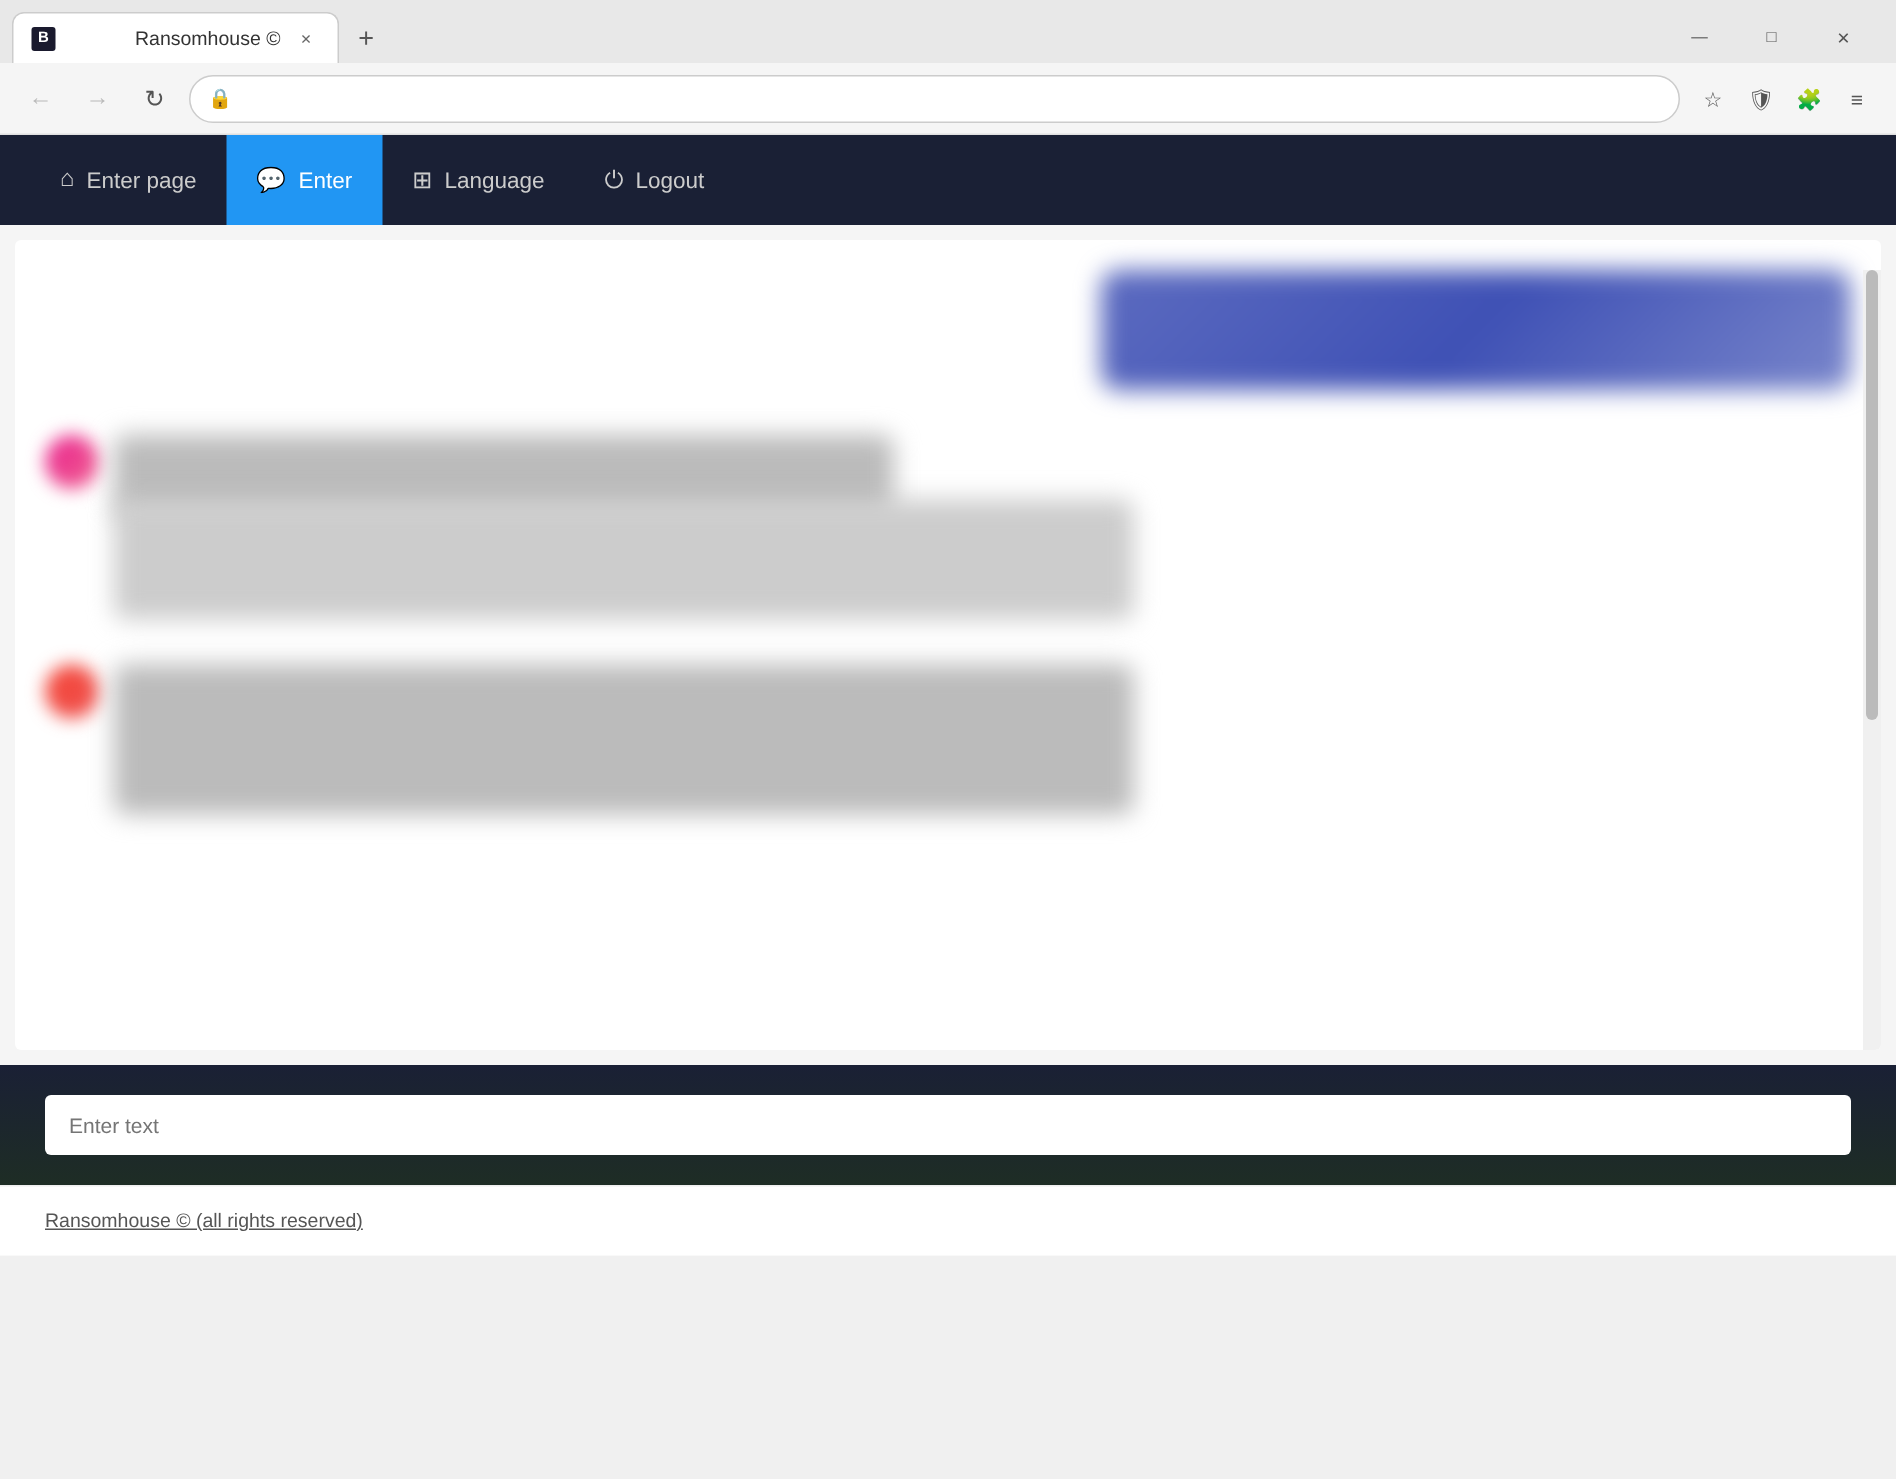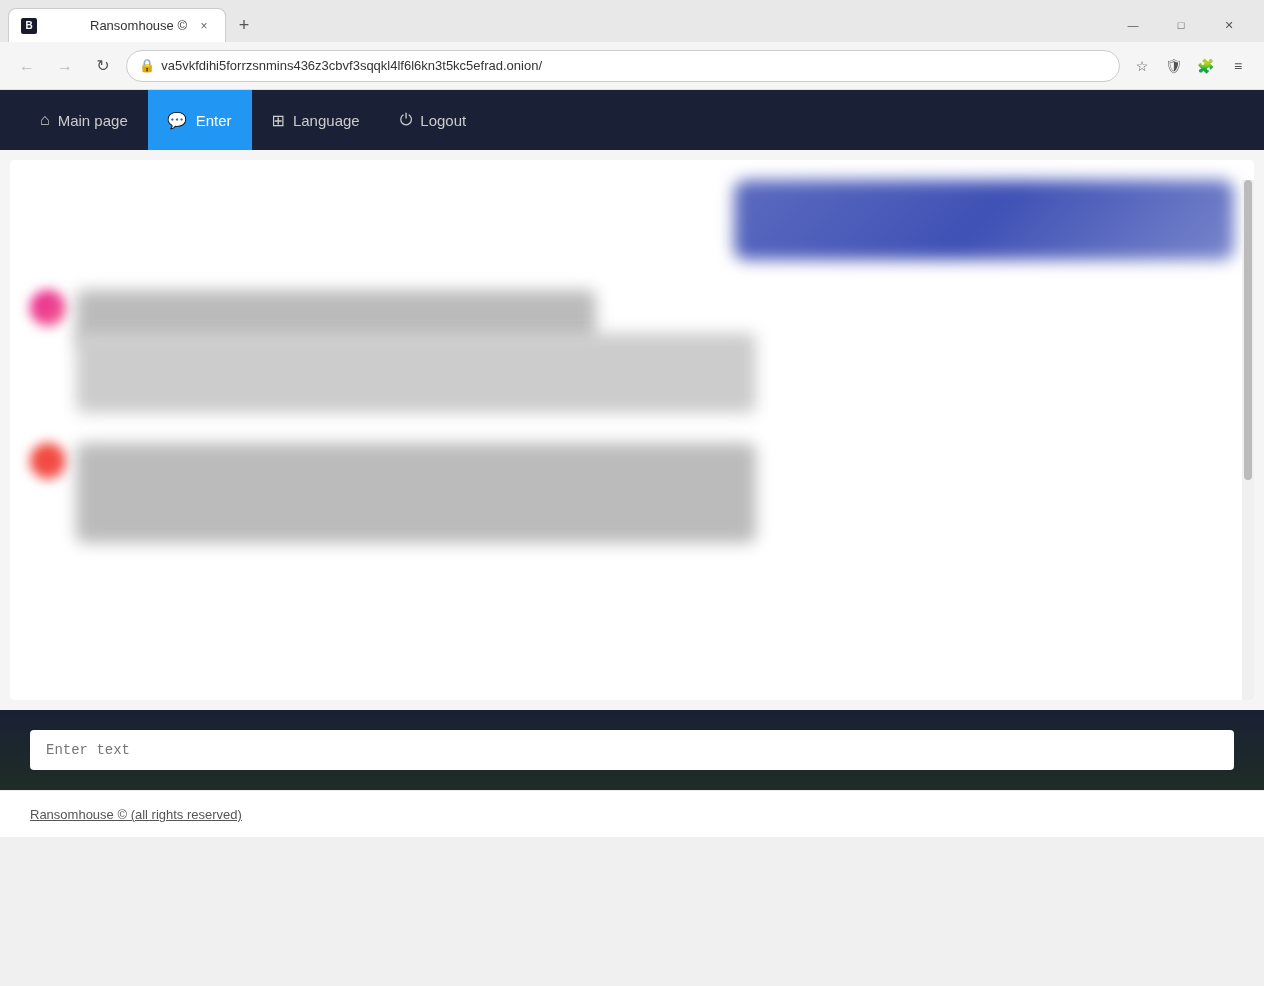--- a/index.html
+++ b/index.html
@@ -53,21 +53,21 @@
     .text-blurred { border-radius: 8px; filter: blur(8px); }
     .text-block-1 { background: #bbb; width: 520px; height: 55px; }
     .text-block-2 { background: #ccc; width: 680px; height: 80px; margin-top: -20px; }
     
     .msg-row-left-2 { display: flex; align-items: flex-start; gap: 10px; margin-top: 20px; }
     .avatar-red { background: linear-gradient(135deg, #f44336, #ef5350); }
     .text-block-3 { background: #bbb; width: 680px; height: 100px; }
 
     
     .message-input-bar { background: linear-gradient(to bottom, #1a2035, #1e2d25); padding: 20px 30px; }
-    .message-input { width: 100%; background: white; border: none; border-radius: 4px; padding: 12px 16px; font-size: 14px; color: #000000; outline: none; font-family: Liberation Mono, monospace; }
+    .message-input { width: 100%; background: white; border: none; border-radius: 4px; padding: 12px 16px; font-size: 14px; color: #000000; outline: none; }
 
     
     .site-footer { background: white; padding: 14px 30px; border-top: 1px solid #eee; }
     .footer-text { font-size: 13px; color: #555; text-decoration: underline; }
 
     
     .scrollbar-area { position: absolute; right: 0; top: 0; width: 12px; height: 100%; }
     .scrollbar-track { width: 12px; height: 100%; background: #f0f0f0; }
     .scrollbar-thumb { width: 8px; height: 300px; background: #bbb; border-radius: 4px; margin: 0 auto; margin-top: 20px; }
   </style>
@@ -92,34 +92,33 @@
       <div class="win-btn close">✕</div>
     </div>
   </div>
 
   <div class="address-bar">
     <div class="nav-btn disabled">←</div>
     <div class="nav-btn disabled">→</div>
     <div class="nav-btn">↻</div>
     <div class="address-input-wrapper">
       <span class="lock-icon">🔒</span>
-      <span class="address-text">va5vkfdihi5forrzsnmins436z3cbvf3sqqkl4lf6l6kn3t5kc5efrad.onion/</span>
     </div>
     <div class="addr-right-icons">
       <div class="addr-icon-btn">☆</div>
       <div class="addr-icon-btn">🛡</div>
       <div class="addr-icon-btn">🧩</div>
       <div class="addr-icon-btn">≡</div>
     </div>
   </div>
 
   <nav class="site-nav">
     <div class="nav-item">
       <span class="nav-icon">⌂</span>
-      <span>Main page</span>
+      <span>Enter page</span>
     </div>
     <div class="nav-item active">
       <span class="nav-icon">💬</span>
       <span>Enter</span>
     </div>
     <div class="nav-item">
       <span class="nav-icon">⊞</span>
       <span>Language</span>
     </div>
     <div class="nav-item">

